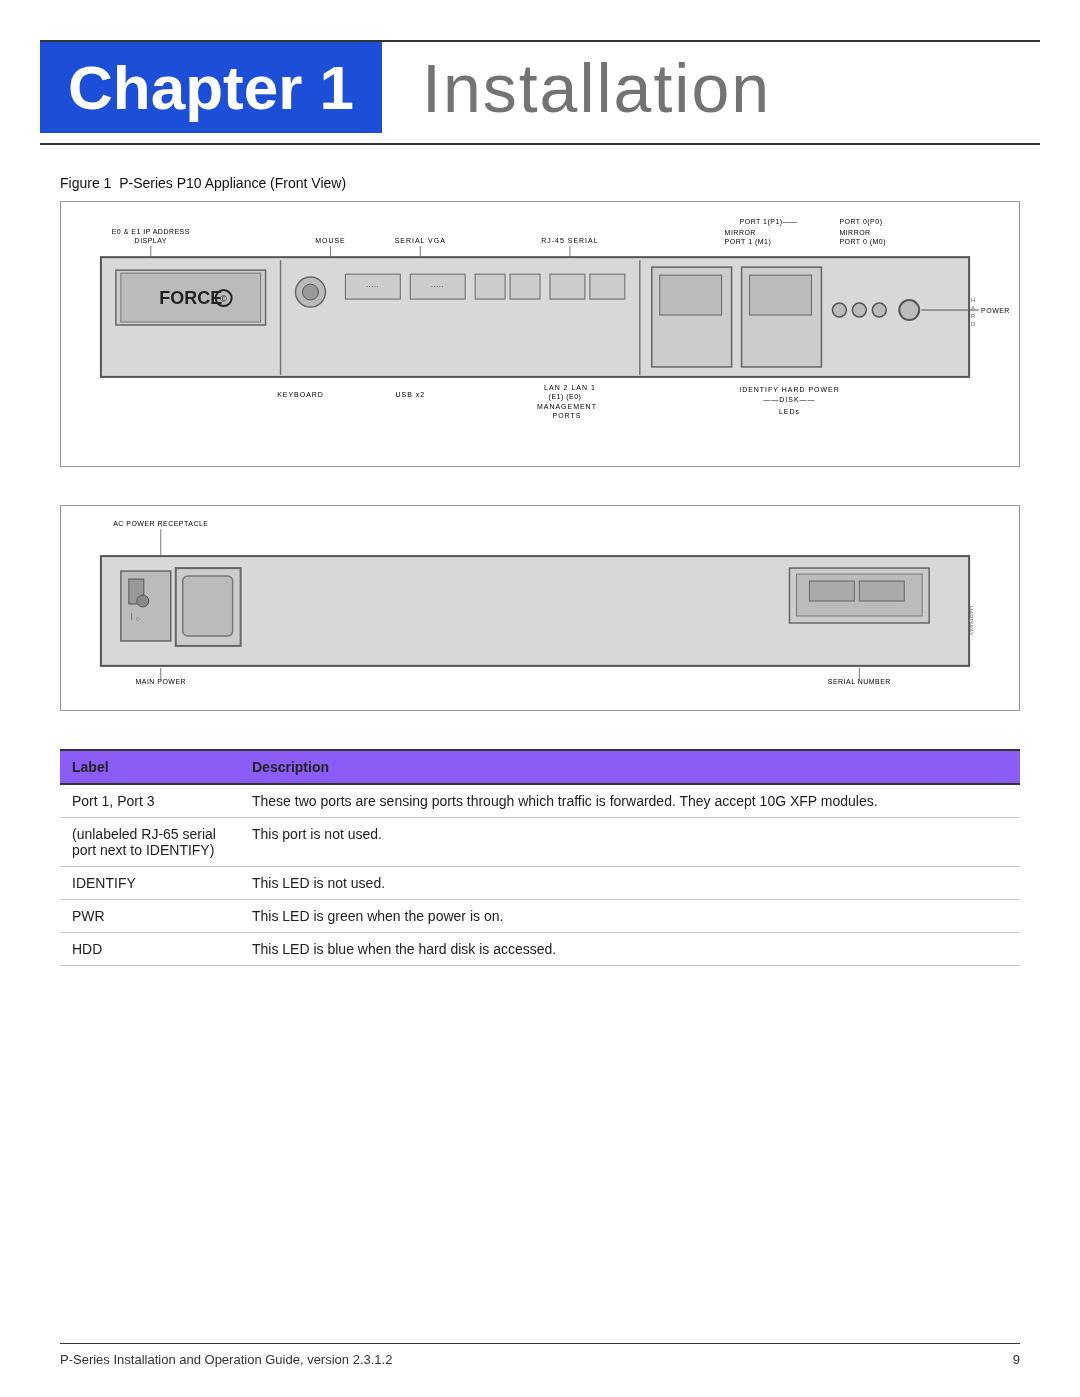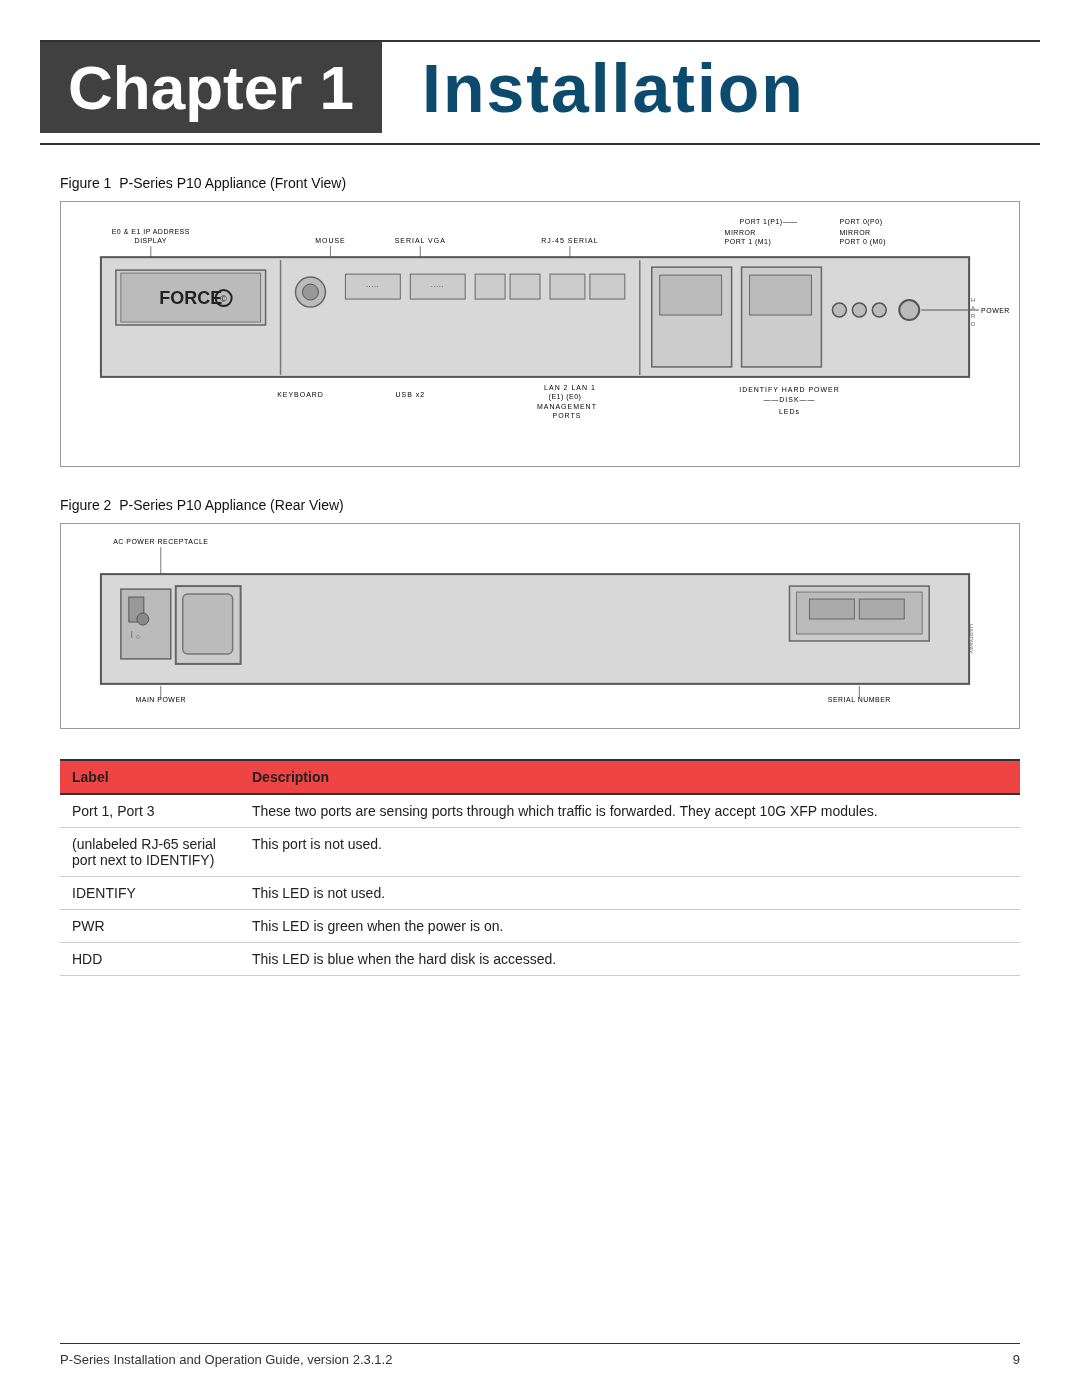--- a/index.html
+++ b/index.html
@@ -21,32 +21,32 @@
 
     
     .chapter-header {
       display: flex;
       align-items: center;
       margin: 0 40px;
       border-bottom: 2px solid #333;
       padding-bottom: 10px;
     }
     .chapter-box {
-      background: #404040;
+      background: #1d4ed8;
       color: #fff;
       font-size: 62px;
       font-weight: bold;
       padding: 10px 28px;
       margin-right: 40px;
       min-width: 260px;
     }
     .chapter-title {
       font-size: 68px;
-      font-weight: bold;
-      color: #0c4a6e;
+      font-weight: normal;
+      color: #737373;
       letter-spacing: 2px;
     }
 
     
     .content {
       margin: 0 60px;
       padding-top: 30px;
     }
 
     
@@ -74,21 +74,21 @@
       border-collapse: collapse;
       margin-top: 20px;
       font-size: 14px;
     }
     .data-table th {
       text-align: left;
       font-weight: bold;
       padding: 8px 12px;
       border-top: 2px solid #333;
       border-bottom: 2px solid #333;
-      background: #ef4444;
+      background: #8b5cf6;
     }
     .data-table td {
       padding: 8px 12px;
       vertical-align: top;
       border-bottom: 1px solid #ccc;
     }
     .data-table tr:first-child td {
       border-top: none;
     }
     .col-label {
@@ -108,21 +108,21 @@
       display: flex;
       justify-content: space-between;
       align-items: flex-end;
       border-top: 1px solid #333;
       padding-top: 8px;
       font-size: 13px;
       color: #333;
     }
 
     .figure-section {
-      margin-bottom: 30px;
+      margin-bottom: 38px;
     }
   </style>
 </head>
 <body>
 
 <div class="top-border"></div>
 
 <div class="chapter-header">
   <div class="chapter-box">
     <span>Chapter</span>
@@ -224,23 +224,20 @@
 
         <line x1="90" y1="44" x2="90" y2="55" stroke="#555" stroke-width="0.8"></line>
         <line x1="270" y1="44" x2="270" y2="55" stroke="#555" stroke-width="0.8"></line>
         <line x1="360" y1="44" x2="360" y2="55" stroke="#555" stroke-width="0.8"></line>
         <line x1="510" y1="44" x2="510" y2="55" stroke="#555" stroke-width="0.8"></line>
       </svg>
     </div>
   </div>
 
   <div class="figure-section">
-    <div class="figure-caption">
-      <span>Figure 2</span>&nbsp;&nbsp;<span>P-Series P10 Appliance (Rear View)</span>
-    </div>
 
     <div class="figure-container">
       <svg viewBox="0 0 960 200" width="100%" height="200">
 
         <text x="100" y="20" font-size="7" text-anchor="middle" letter-spacing="0.5" font-family="Arial">AC POWER RECEPTACLE</text>
         <line x1="100" y1="23" x2="100" y2="50" stroke="#555" stroke-width="0.8"></line>
 
         <rect x="40" y="50" width="870" height="110" fill="#d8d8d8" stroke="#555" stroke-width="2"></rect>
 
         <rect x="60" y="65" width="50" height="70" fill="#bbb" stroke="#666" stroke-width="1.5"></rect>

